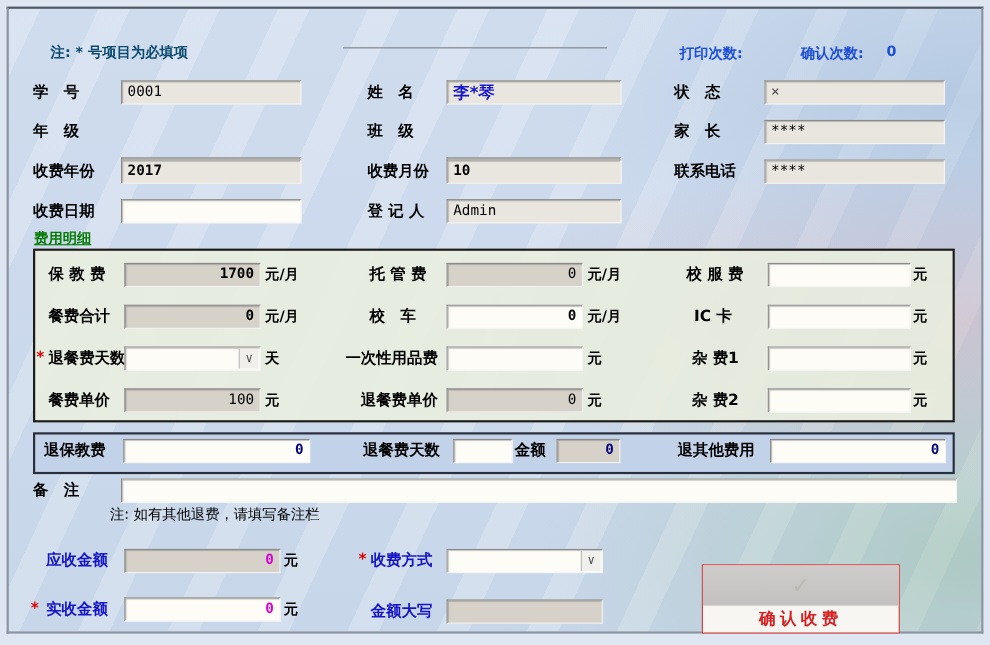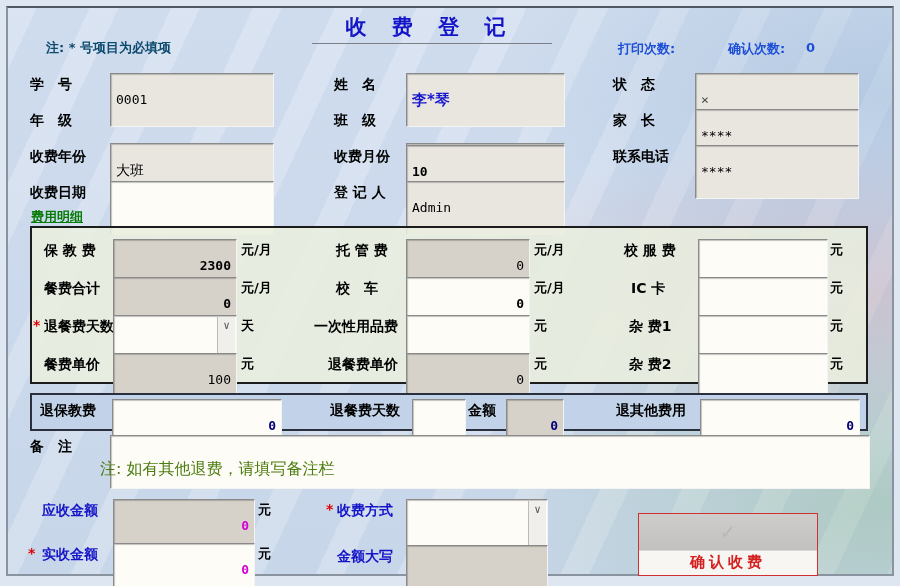--- a/index.html
+++ b/index.html
@@ -7,21 +7,21 @@
          font-family:"DejaVu Sans",sans-serif;}
   .window{position:absolute;left:6px;top:6px;width:884px;height:566px;
           border:2px solid #8a93a0;border-top-color:#4f5864;
           background:
             radial-gradient(ellipse at 99% 50%, rgba(200,120,120,0.22), transparent 38%),
             radial-gradient(ellipse at 99% 88%, rgba(110,170,105,0.30), transparent 32%),
             radial-gradient(ellipse at 99% 15%, rgba(120,160,200,0.30), transparent 30%),
             repeating-linear-gradient(115deg, rgba(255,255,255,0.22) 0 26px, rgba(255,255,255,0) 26px 74px),
             linear-gradient(180deg,#cfdcee,#c8d6ea);}
   .lbl{position:absolute;font-size:14px;font-weight:bold;color:#000;white-space:pre;line-height:18px;}
-  .field{position:absolute;height:20px;line-height:20px;padding:16px 5px;font-size:13px;
+  .field{position:absolute;height:20px;line-height:20px;padding:0 5px;font-size:13px;
          font-family:"DejaVu Sans Mono","DejaVu Sans",monospace;color:#000;
          background:#e9e6e0;border:1px solid;border-color:#8a8a8a #f4f4f4 #f4f4f4 #8a8a8a;
          box-shadow:inset 1px 1px 1px rgba(90,90,90,0.35);overflow:hidden;white-space:pre;}
   .gray{background:#d6d2c9;}
   .white{background:#fdfcf7;}
   .num{text-align:right;font-weight:bold;}
   .plain{font-weight:normal;}
   .cjk-val{font-family:"DejaVu Sans",sans-serif;font-size:14px;margin-top:34px;}
   .name-val{color:#1515cc;font-weight:bold;font-size:15px;font-family:"DejaVu Sans",sans-serif;}
   .navy{color:#00007a;}
@@ -34,36 +34,35 @@
         border-left:1px solid #bbb;color:#555;font-size:11px;line-height:18px;text-align:center;}
   .groupbox{position:absolute;border:2px solid #1c1c1c;background:rgba(233,238,222,0.88);}
   .refundbar{position:absolute;border:2px solid #2a2f3d;background:#c2d3e9;}
   .title{position:absolute;left:300px;top:13px;width:260px;text-align:center;
          color:#1515c8;font-size:21px;font-weight:bold;letter-spacing:9px;white-space:pre;}
   .title-line{position:absolute;left:312px;top:43px;width:240px;height:1px;background:#7a7f88;}
   .note{position:absolute;left:46px;top:39px;color:#0c4a6e;font-weight:bold;font-size:13px;white-space:pre;}
   .counts{position:absolute;font-size:13px;font-weight:bold;color:#1d4ed8;white-space:pre;}
   .fee-caption{position:absolute;left:31px;top:208px;color:#067a06;font-weight:bold;font-size:13px;
                text-decoration:underline;}
-  .hint{position:absolute;left:100px;top:459px;font-size:16px;color:#4d7c0f;white-space:pre;}
+  .hint{position:absolute;left:100px;top:459px;font-size:13px;color:#000000;white-space:pre;}
   .btn{position:absolute;left:638px;top:497px;width:178px;height:61px;border:1px solid #d03030;
        cursor:pointer;background:#f7f6f3;margin-top:16px;}
   .btn-ico{height:36px;background:linear-gradient(180deg,#cecdcb,#c2c1bf);
            display:flex;align-items:center;justify-content:center;
            color:#b9b9b4;font-size:20px;font-weight:bold;border-bottom:1px solid #d8d7d4;}
   .btn-txt{height:23px;line-height:23px;text-align:center;color:#d42020;font-weight:bold;
            font-size:15px;letter-spacing:4px;}
 </style>
 </head>
 <body>
 
 <div class="stage">
   <div class="window"></div>
 
-  <div class="title">收 费 登 记</div>
   <div class="title-line"></div>
   <div class="note">注: * 号项目为必填项</div>
   <div class="counts" style="left:618px;top:40px">打印次数:</div>
   <div class="counts" style="left:700px;top:40px"></div>
   <div class="counts" style="left:728px;top:40px">确认次数:</div>
   <div class="counts" style="left:806px;top:40px">0</div>
 
   <div class="lbl" style="left:30px;top:75px">学　号</div>
   <div class="field" style="left:110px;top:73px;width:152px">0001</div>
   <div class="lbl" style="left:334px;top:75px">姓　名</div>
@@ -72,35 +71,36 @@
   <div class="field muted" style="left:695px;top:73px;width:152px">×</div>
 
   <div class="lbl" style="left:30px;top:111px">年　级</div>
   <div class="field cjk-val" style="left:110px;top:109px;width:152px">大班</div>
   <div class="lbl" style="left:334px;top:111px">班　级</div>
   <div class="field cjk-val" style="left:406px;top:109px;width:147px">大一班</div>
   <div class="lbl" style="left:613px;top:111px">家　长</div>
   <div class="field" style="left:695px;top:109px;width:152px">****</div>
 
   <div class="lbl" style="left:30px;top:147px">收费年份</div>
+  <div class="field" style="left:110px;top:145px;width:152px;font-weight:bold">2017</div>
   <div class="lbl" style="left:334px;top:147px">收费月份</div>
   <div class="field" style="left:406px;top:145px;width:147px;font-weight:bold">10</div>
   <div class="lbl" style="left:613px;top:147px">联系电话</div>
   <div class="field" style="left:695px;top:145px;width:152px">****</div>
 
   <div class="lbl" style="left:30px;top:183px">收费日期</div>
   <div class="field white" style="left:110px;top:181px;width:152px"></div>
   <div class="lbl" style="left:334px;top:183px">登 记 人</div>
   <div class="field" style="left:406px;top:181px;width:147px">Admin</div>
 
   <div class="fee-caption">费用明细</div>
   <div class="groupbox" style="left:30px;top:226px;width:834px;height:154px"></div>
 
   <div class="lbl" style="left:44px;top:241px">保 教 费</div>
-  <div class="field gray num" style="left:113px;top:239px;width:112px">2300</div>
+  <div class="field gray num" style="left:113px;top:239px;width:112px">1700</div>
   <div class="unit" style="left:241px;top:241px">元/月</div>
   <div class="lbl" style="left:336px;top:241px">托 管 费</div>
   <div class="field gray num plain" style="left:406px;top:239px;width:112px">0</div>
   <div class="unit" style="left:534px;top:241px">元/月</div>
   <div class="lbl" style="left:624px;top:241px">校 服 费</div>
   <div class="field white" style="left:698px;top:239px;width:118px"></div>
   <div class="unit" style="left:830px;top:241px">元</div>
 
   <div class="lbl" style="left:44px;top:279px">餐费合计</div>
   <div class="field gray num" style="left:113px;top:277px;width:112px">0</div>

